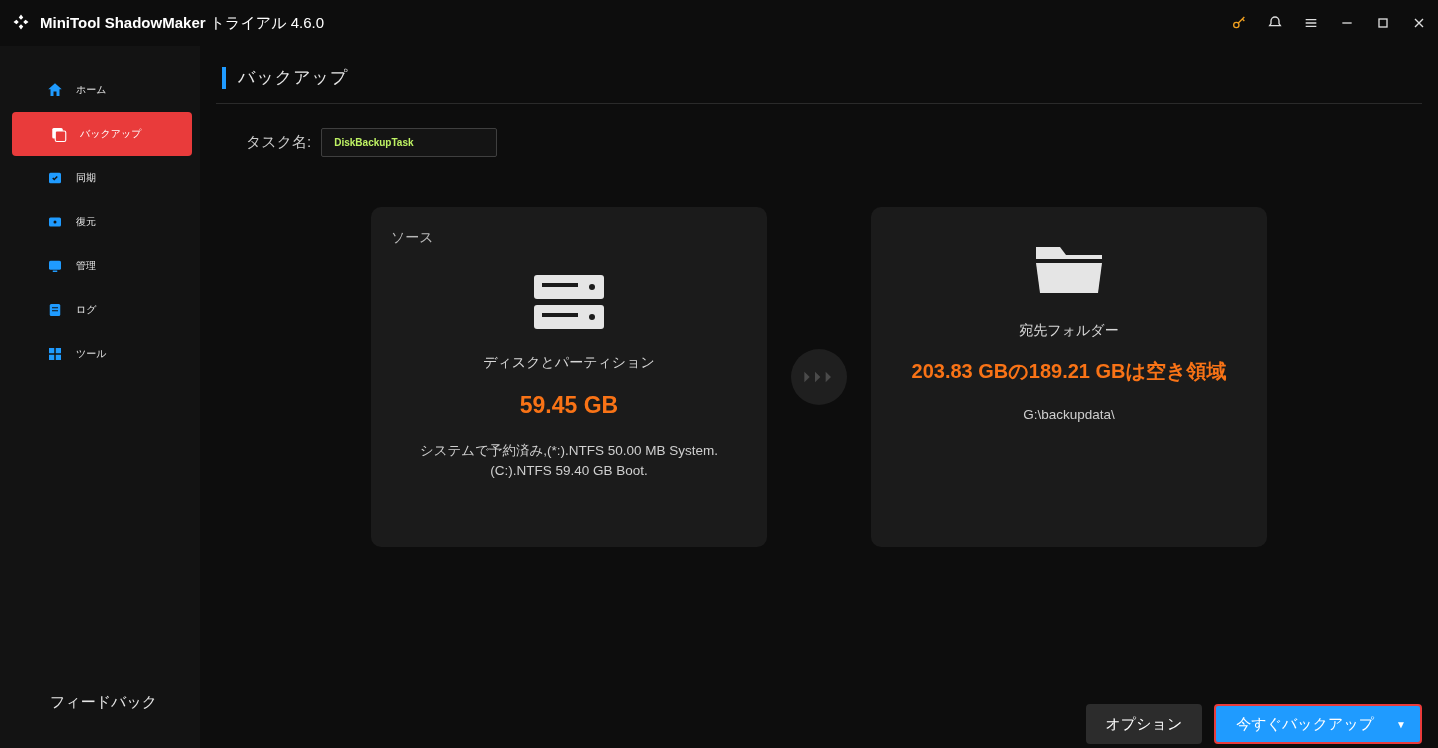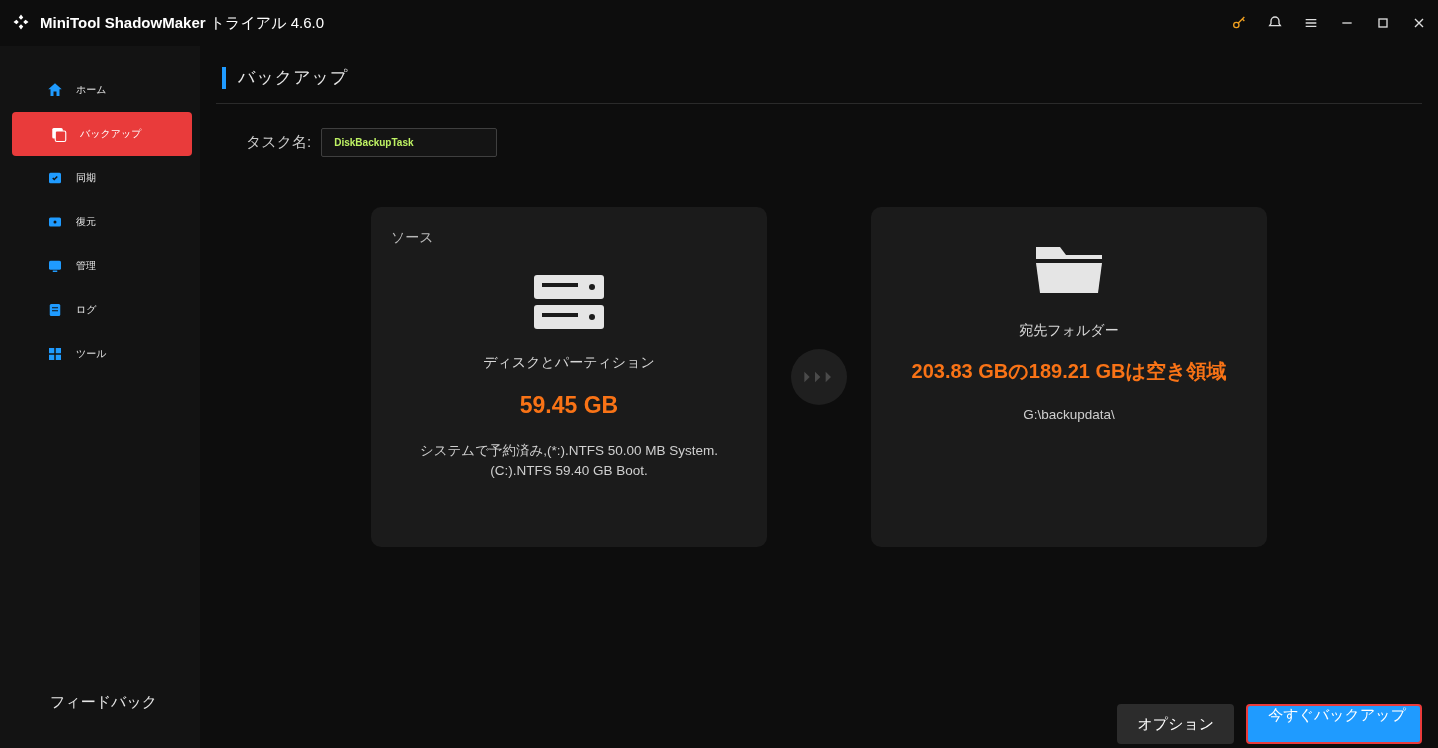--- a/index.html
+++ b/index.html
@@ -43,21 +43,21 @@
 .card-sub { color:#d8d8d8; font-size:14px; margin-bottom:18px; }
 .card-big { font-size:23px; font-weight:700; color:#f97316; margin-bottom:20px; line-height:1.35; }
 .card-big.dst { font-size:20px; }
 .card-detail { color:#cfcfcf; font-size:13.5px; line-height:1.45; }
 .arrow-circ { width:56px; height:56px; border-radius:50%; background:#1f1f1f; display:flex; align-items:center; justify-content:center; }
 .arrow-circ svg { width:32px; height:18px; }
 
 .footer { position:absolute; bottom:4px; right:16px; display:flex; gap:12px; }
 .btn { height:40px; padding:0 20px; border:none; border-radius:4px; font-size:15px; cursor:pointer; display:flex; align-items:center; gap:22px; }
 .btn-opt { background:#2c2c2c; color:#fff; }
-.btn-primary { background:#1f9bff; color:#fff; border:2px solid #e93b3b; padding-right:14px; font-weight:500;flex-direction:column; }
+.btn-primary { background:#1f9bff; color:#fff; border:2px solid #e93b3b; padding-right:14px; font-weight:500; }
 .btn-primary .drop { font-size:10px; }
 </style>
 </head>
 <body>
 
 <div class="titlebar">
   <div class="titlebar-left">
     <span>
       <svg class="logo-icon" viewBox="0 0 24 24">
           <path d="M12 2l3 4-3 3-3-3 3-4zm0 20l-3-4 3-3 3 3-3 4zm10-10l-4 3-3-3 3-3 4 3zM2 12l4-3 3 3-3 3-4-3z"></path>

